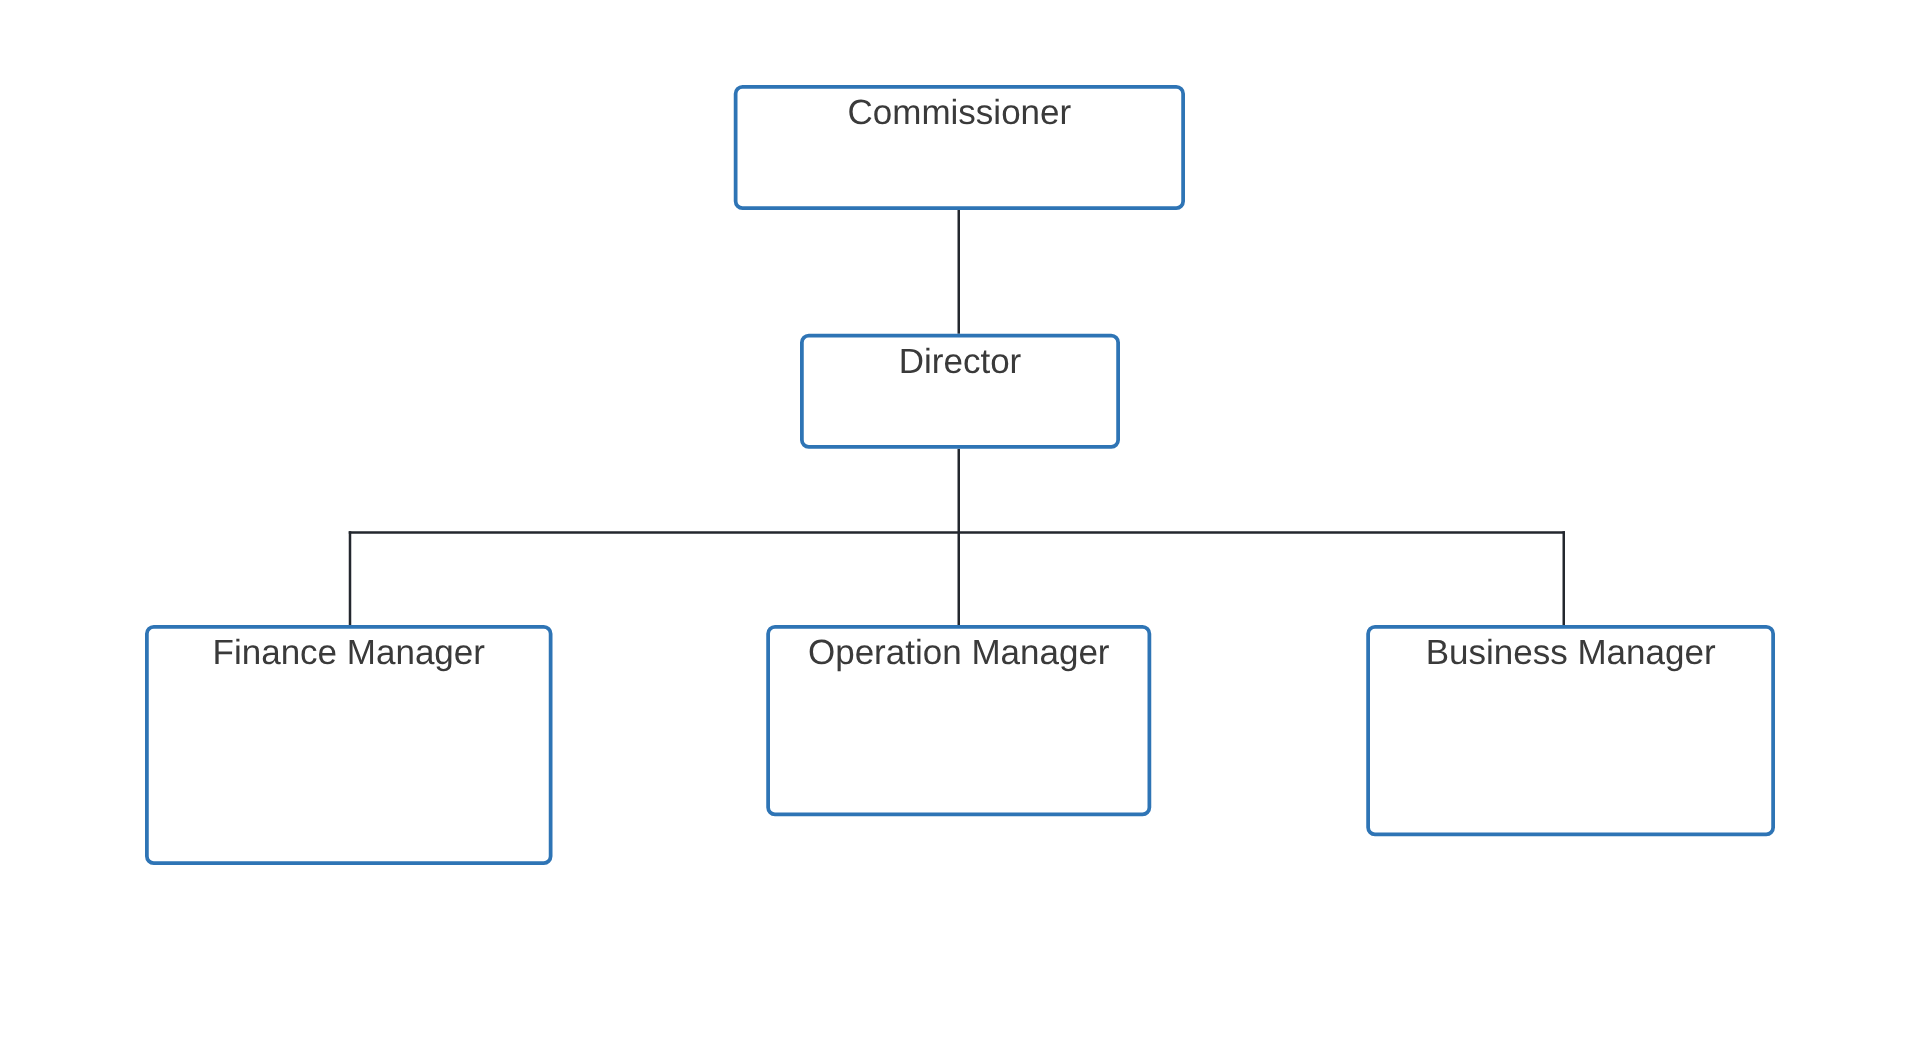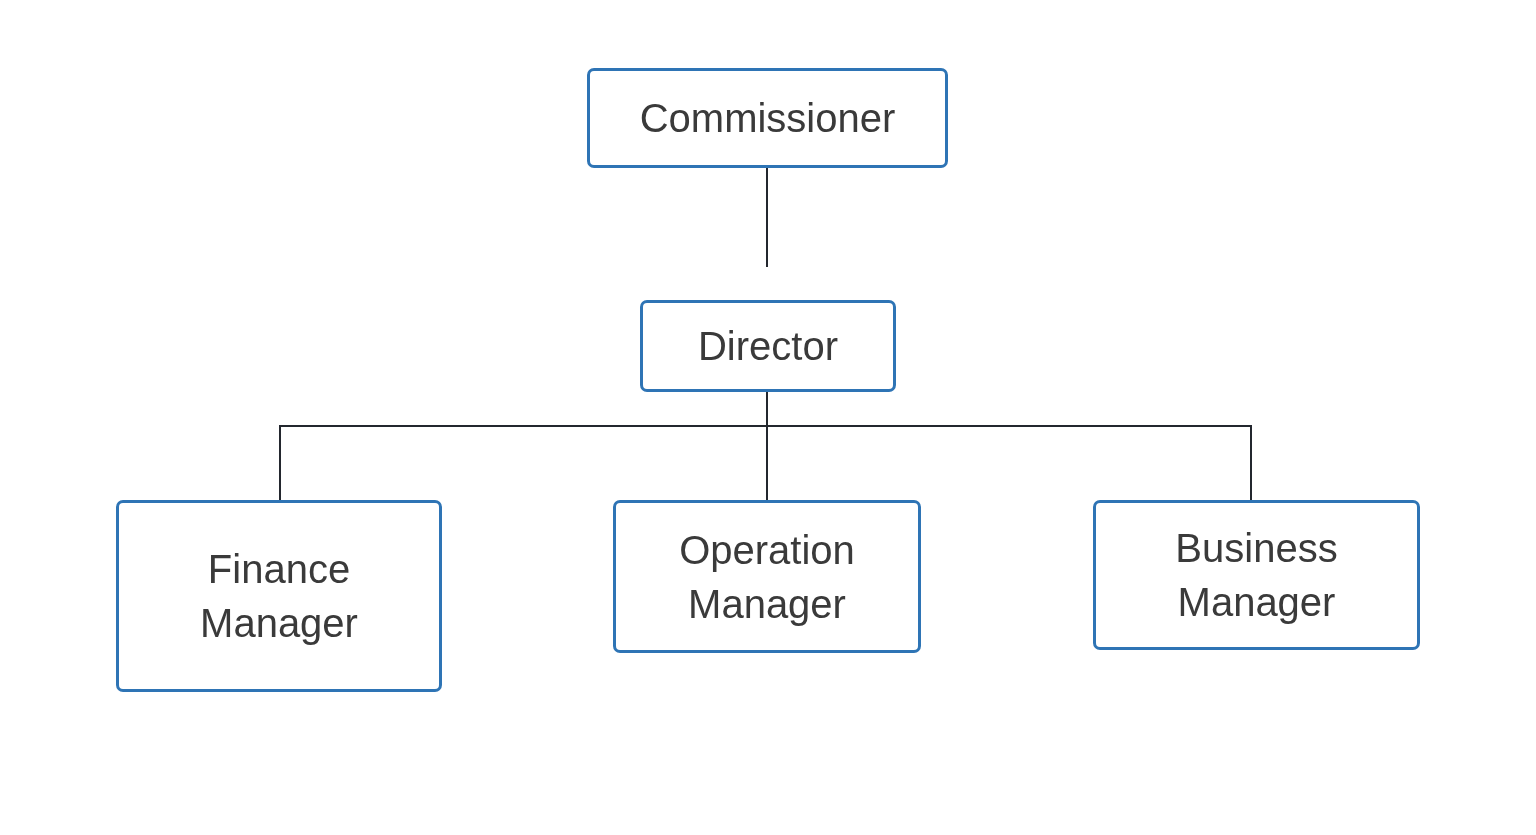--- a/index.html
+++ b/index.html
@@ -22,37 +22,37 @@
     width: 1536px;
     height: 835px;
     background: var(--canvas-bg, #ffffff);
   }
   .node {
     position: absolute;
     background: var(--box-fill, #ffffff);
     border: 3px solid var(--box-border, #2e74b5);
     border-radius: 7px;
     display: flex;
-    align-items: center;
+    align-items: flex-start;
     justify-content: center;
     text-align: center;
     color: var(--label-text, #3a3a3a);
-    font-size: 40px;
+    font-size: 28px;
     line-height: 1.35;
     z-index: 2;
   }
   .node .label {
     display: block;
     padding: 0 30px;
   }
   .node-commissioner { left: 587px; top: 68px;  width: 361px; height: 100px; }
-  .node-director     { left: 640px; top: 267px; width: 256px; height: 92px; margin-top: 33px;  }
+  .node-director     { left: 640px; top: 267px; width: 256px; height: 92px;  }
   .node-finance      { left: 116px; top: 500px; width: 326px; height: 192px; }
   .node-operation    { left: 613px; top: 500px; width: 308px; height: 153px; }
-  .node-business     { left: 1093px;top: 500px; width: 327px; height: 150px; }
+  .node-business     { left: 1093px;top: 500px; width: 327px; height: 169px; }
 
   .line {
     position: absolute;
     background: var(--connector, #23272e);
     z-index: 1;
   }
   .line-commissioner-director { left: 766px;  top: 168px; width: 2px;   height: 99px;  }
   .line-director-stem         { left: 766px;  top: 359px; width: 2px;   height: 142px; }
   .line-branch-horizontal     { left: 279px;  top: 425px; width: 973px; height: 2px;   }
   .line-drop-finance          { left: 279px;  top: 425px; width: 2px;   height: 76px;  }

